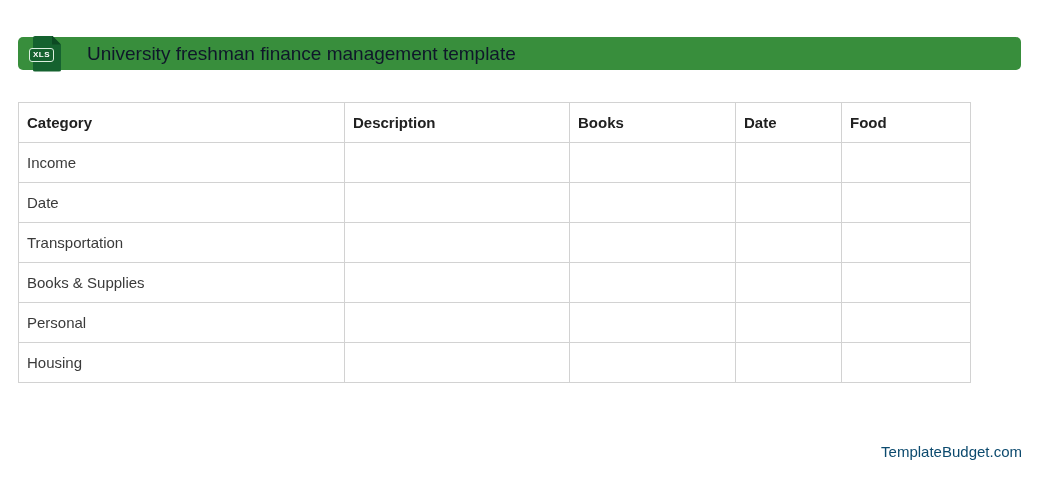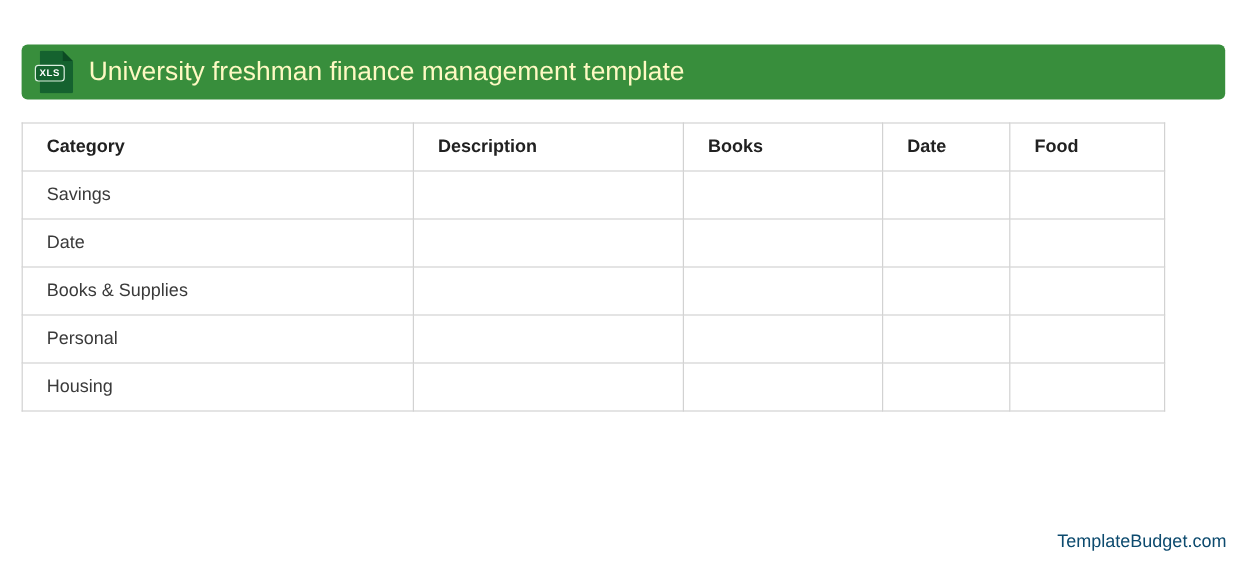--- a/index.html
+++ b/index.html
@@ -8,21 +8,21 @@
     background: #ffffff;
     font-family: "Liberation Sans", "DejaVu Sans", sans-serif;
     overflow: hidden;
   }
   .page { position: relative; width: 1040px; height: 480px; }
 
   
   .header-bar {
     position: absolute;
     left: 18px; top: 37px;
-    width: 1003px; height: 46px;
+    width: 1003px; height: 33px;
     background: #388E3C;
     border-radius: 5px;
     display: flex;
     align-items: center;
   }
   .xls-icon {
     position: relative;
     width: 28px; height: 36px;
     margin-left: 15px;
     flex: 0 0 auto;
@@ -46,40 +46,40 @@
     border: 1px solid #DCEFE0;
     border-radius: 3px;
     color: #ffffff;
     font-size: 8px;
     font-weight: bold;
     letter-spacing: 0.5px;
     line-height: 1;
     padding: 2px 3px;
   }
   .title {
-    color: #fef9c3;
-    font-size: 22px;
+    color: #0f172a;
+    font-size: 19px;
     font-weight: 400;
-    margin-left: 13px;
+    margin-left: 26px;
     white-space: nowrap;
   }
 
   
   table.budget {
     position: absolute;
     left: 18px; top: 102px;
     width: 952px;
     border-collapse: collapse;
     table-layout: fixed;
     background: #ffffff;
   }
   table.budget th, table.budget td {
     border: 1px solid #D2D2D2;
     height: 40px;
-    padding: 0 0 0 20px;
+    padding: 0 0 0 8px;
     text-align: left;
     vertical-align: middle;
     font-size: 15px;
     overflow: hidden;
     white-space: nowrap;
   }
   table.budget th {
     font-weight: 700;
     color: #212121;
   }
@@ -124,28 +124,35 @@
       <tr>
         <th>Category</th>
         <th>Description</th>
         <th>Books</th>
         <th>Date</th>
         <th>Food</th>
       </tr>
     </thead>
     <tbody>
       <tr>
-        <td>Savings</td>
+        <td>Income</td>
         <td></td>
         <td></td>
         <td></td>
         <td></td>
       </tr>
       <tr>
         <td>Date</td>
+        <td></td>
+        <td></td>
+        <td></td>
+        <td></td>
+      </tr>
+      <tr>
+        <td>Transportation</td>
         <td></td>
         <td></td>
         <td></td>
         <td></td>
       </tr>
       <tr>
         <td>Books &amp; Supplies</td>
         <td></td>
         <td></td>
         <td></td>

